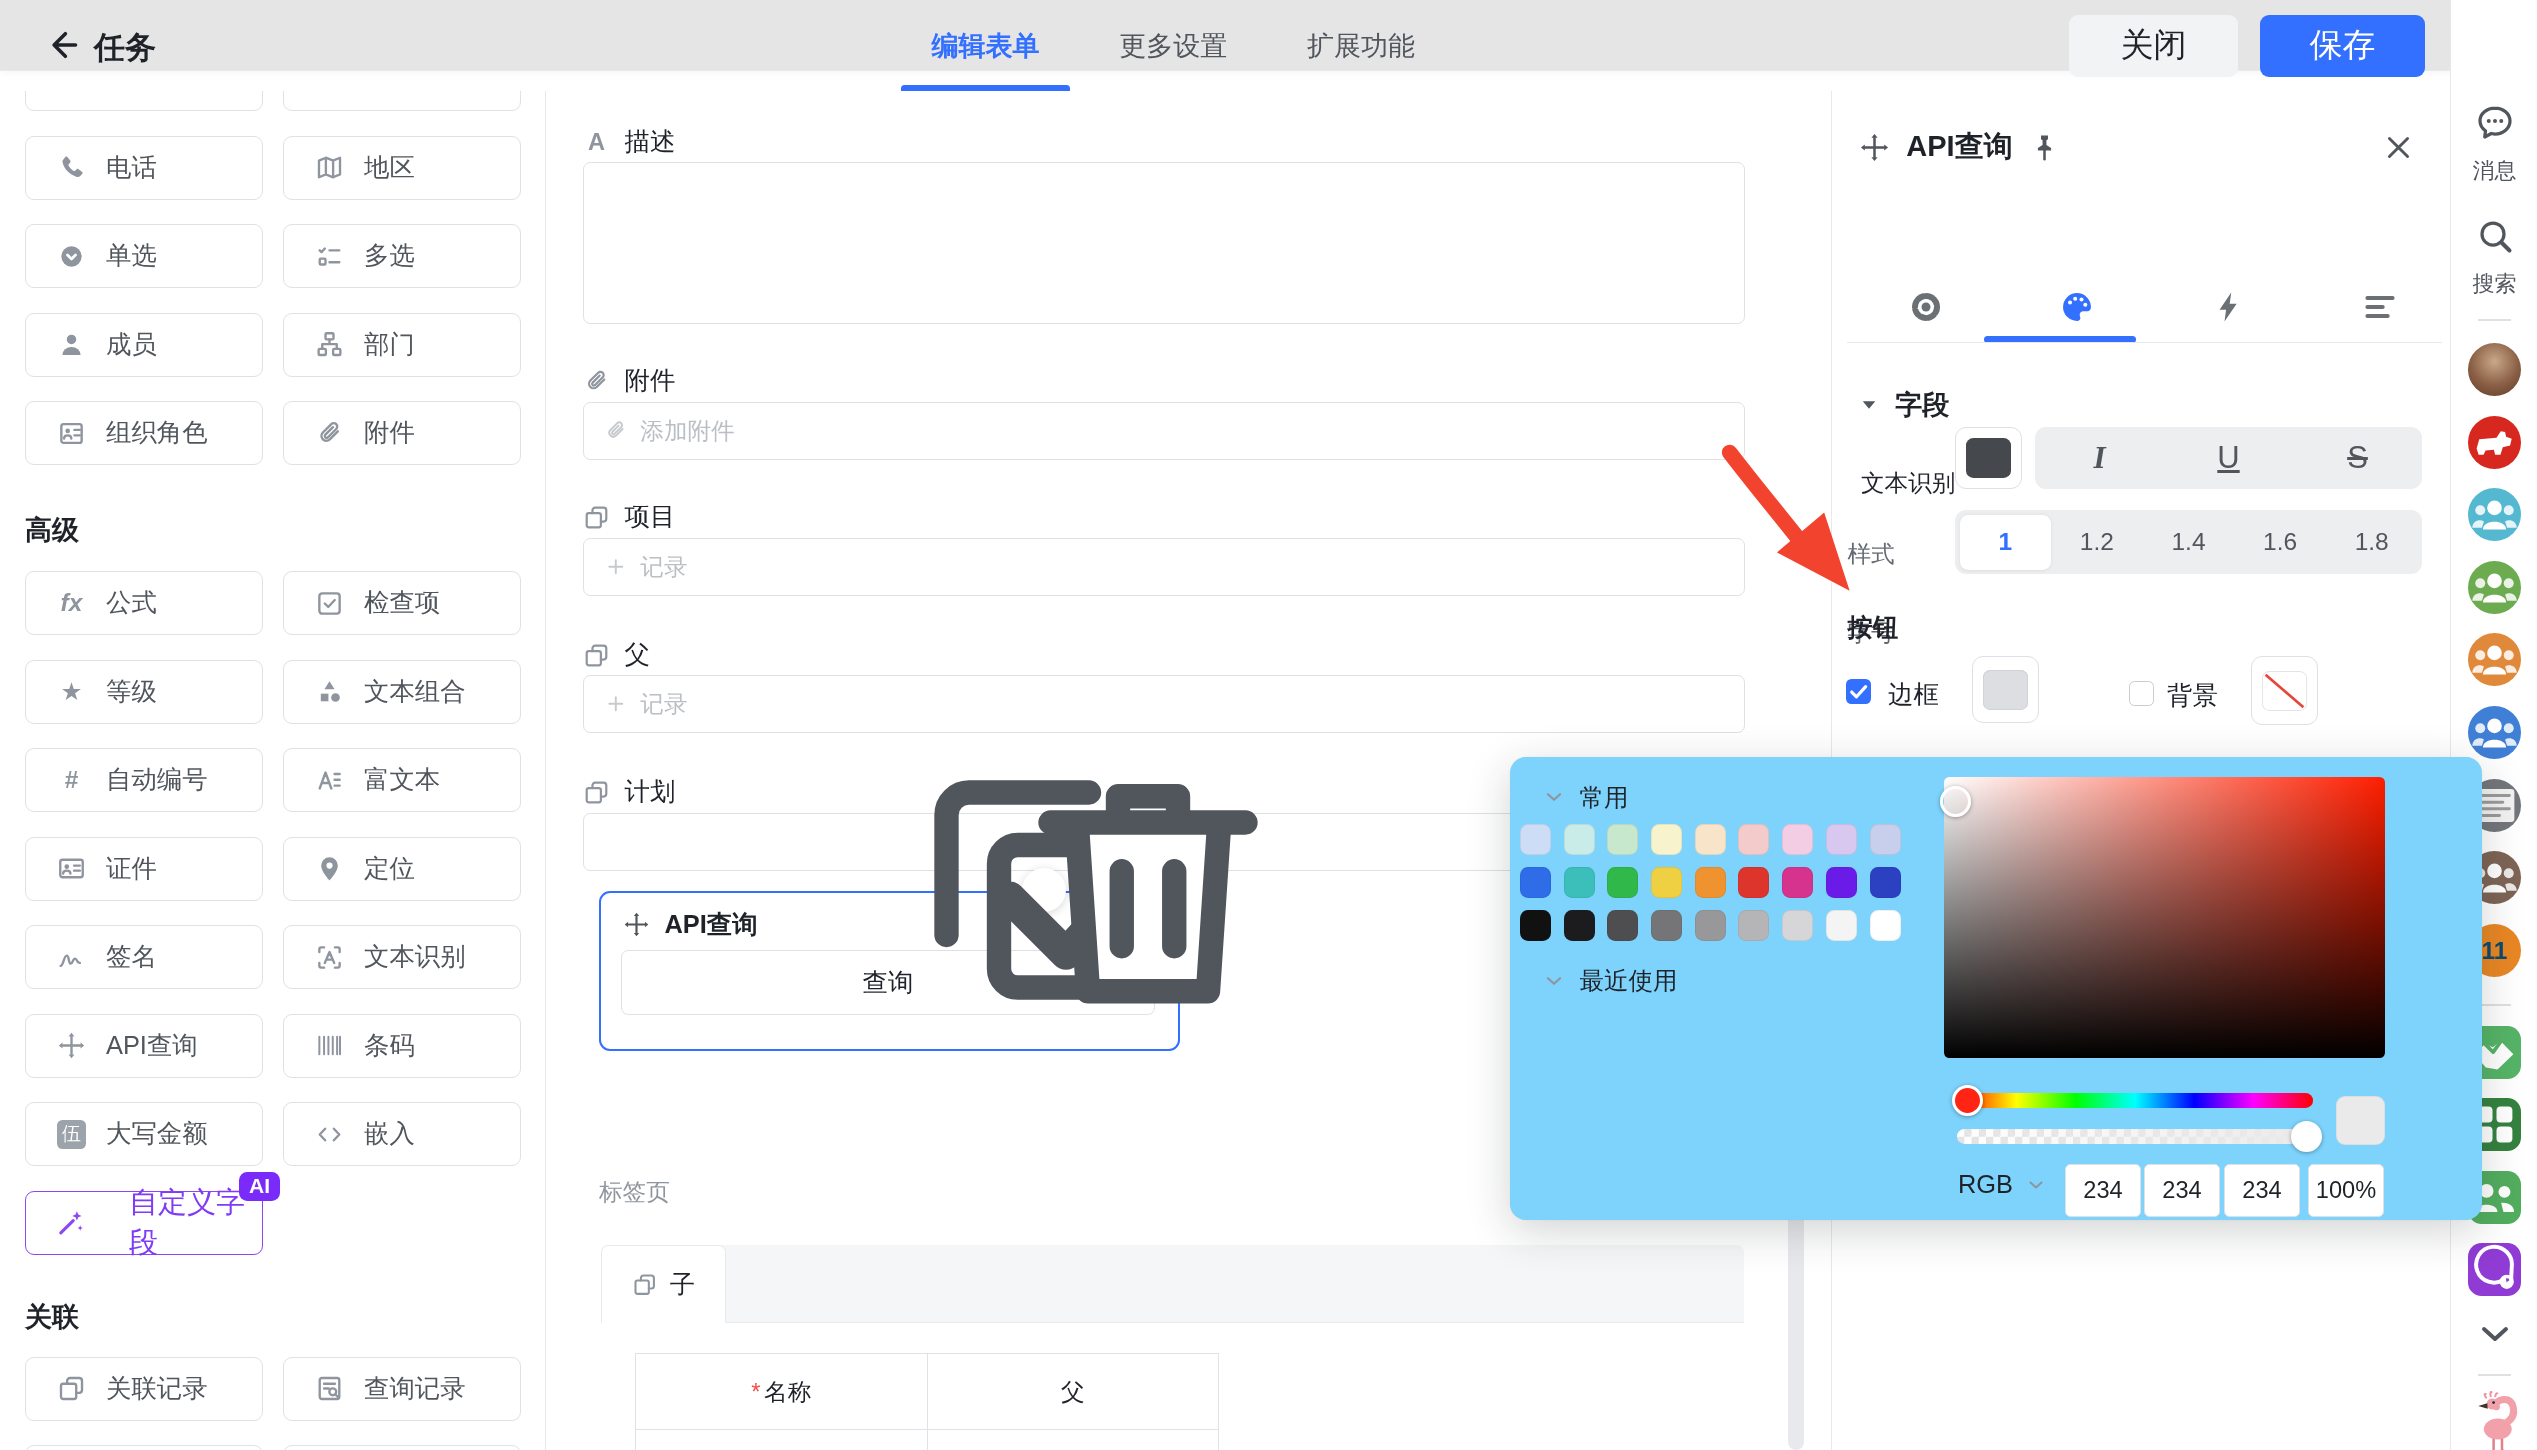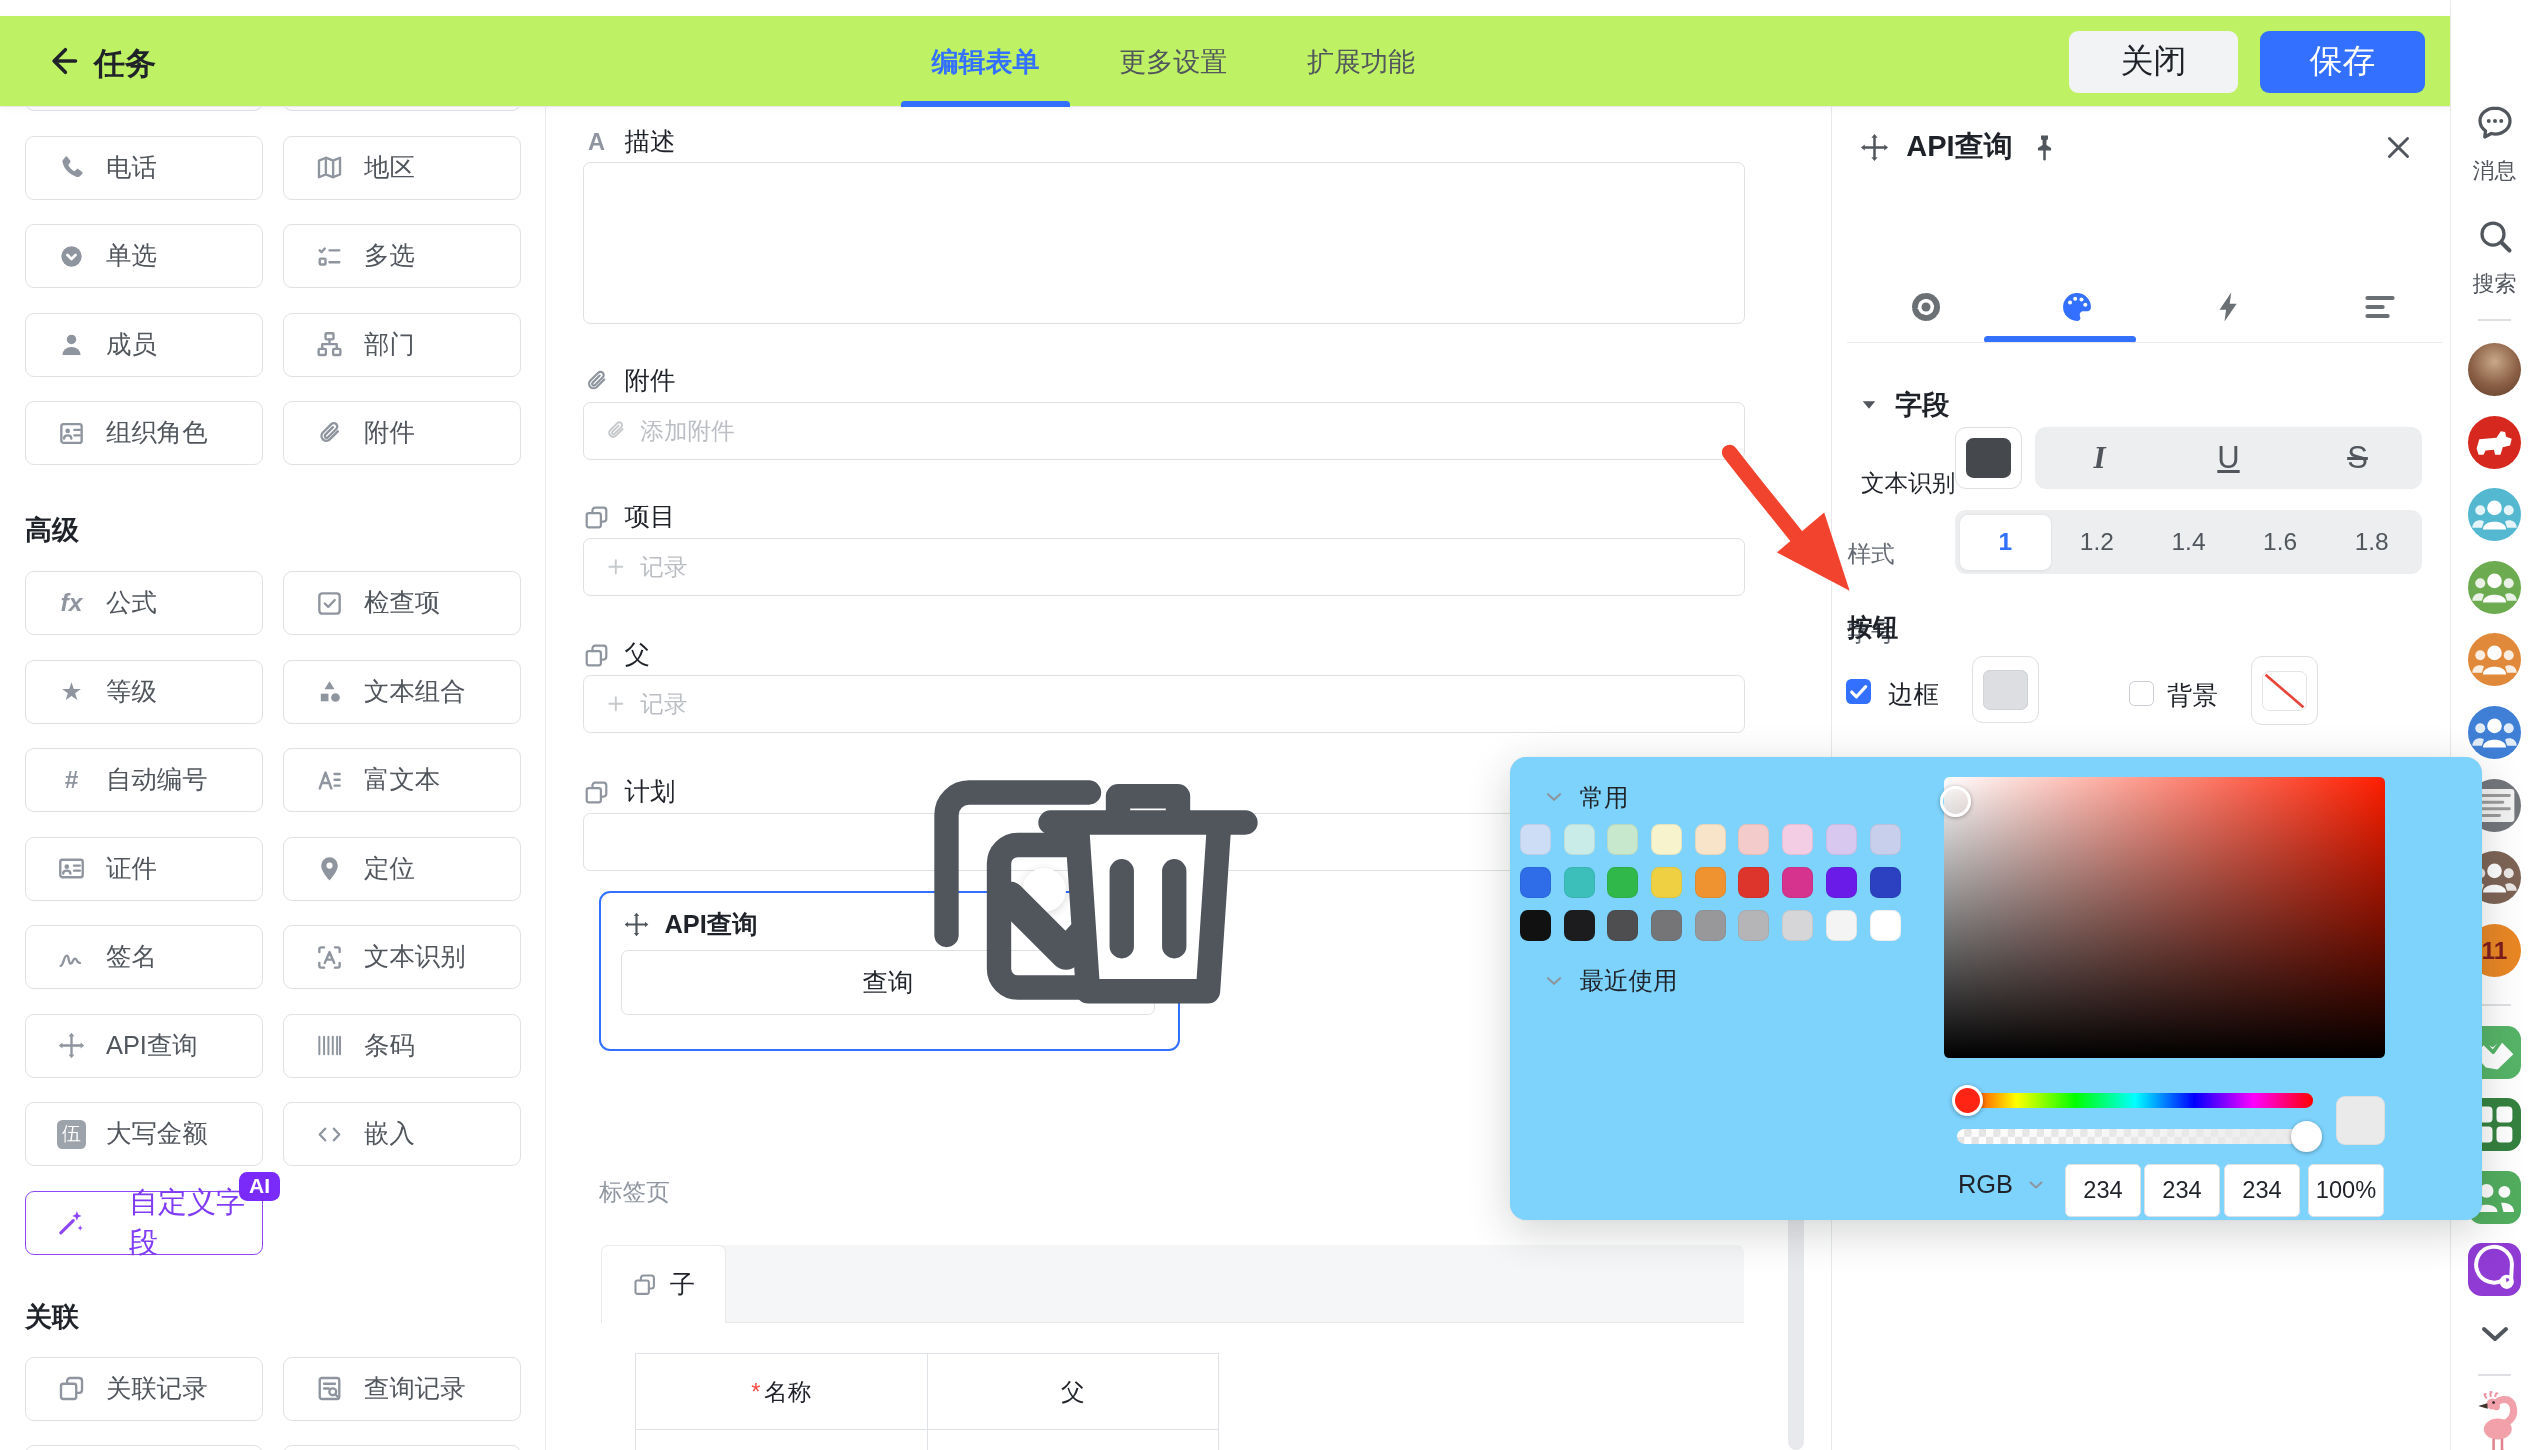--- a/index.html
+++ b/index.html
@@ -3,21 +3,21 @@
 <meta charset="utf-8">
 <style>
   * { margin:0; padding:0; box-sizing:border-box; }
   html,body { width:2538px; height:1450px; }
   body { font-family:"Liberation Sans","DejaVu Sans",sans-serif; background:#fff; color:#1f2329;
          position:relative; overflow:hidden; }
   svg { display:block; }
   .ic { display:inline-flex; align-items:center; justify-content:center; flex:none; }
 
   
-  #header { position:absolute; left:0; top:16px; width:2538px; height:91px; background:#bef264;
+  #header { position:absolute; left:0; top:0; width:2538px; height:71px; background:#e5e5e5;
             border-bottom:0.9px solid #e8e9eb; box-shadow:0 1.8px 7.3px rgba(31,35,41,.04); z-index:30; }
   #back-btn { position:absolute; left:44px; top:27px; width:36px; height:36px; color:#1f2329; cursor:pointer; }
   #page-title { position:absolute; left:94px; top:27px; font-size:31px; font-weight:700; }
   #header-tabs { position:absolute; left:926px; top:0; height:91px; display:flex; gap:69px; }
   .h-tab { position:relative; height:91px; display:flex; align-items:center; font-size:27px; color:#51565d; cursor:pointer; padding:0 5.4px; }
   .h-tab.active { color:#3370ff; font-weight:600; }
   .h-tab.active:after { content:""; position:absolute; left:-25.4px; right:-25.4px; bottom:0; height:6.4px; background:#3370ff; border-radius:3.6px 3.6px 0 0; }
   .hdr-btn { position:absolute; top:14.5px; height:62px; border-radius:9px; font-size:33px; display:flex;
              align-items:center; justify-content:center; cursor:pointer; }
   #close-btn { left:2069px; width:169px; background:#f2f3f5; color:#1f2329; }
@@ -165,21 +165,21 @@
   #rail { position:absolute; left:2450px; top:0; width:87px; height:1450px; background:#fff;
           border-left:0.9px solid #e8e9eb; z-index:35; }
   .rail-item { position:absolute; left:0; width:87px; display:flex; justify-content:center; }
   .rail-label { font-size:22px; color:#51565d; }
   .rail-ic { width:40px; height:40px; color:#51565d; cursor:pointer; }
   .r-divider { width:33px; height:1.8px; background:#dee0e3; }
   .r-av { width:53px; height:53px; border-radius:50%; display:flex; align-items:center; justify-content:center; cursor:pointer; }
   .r-av svg { width:33px; height:33px; }
   .r-app { width:53px; height:53px; border-radius:13.6px; display:flex; align-items:center; justify-content:center; cursor:pointer; }
   .r-app svg { width:34px; height:34px; }
-  .badge-txt { color:#7f1d1d; font-size:24.5px; font-weight:700; }
+  .badge-txt { color:#0c4a6e; font-size:24.5px; font-weight:700; }
 </style>
 </head>
 <body>
 
 <div id="header">
   <div id="back-btn" class="ic">
       <svg viewBox="0 0 16 16" fill="none" stroke="currentColor" stroke-width="1.3" stroke-linecap="round" stroke-linejoin="round" style="width:100%;height:100%">
         <path d="M9.5 3 4.5 8l5 5M4.5 8H14" stroke-width="1.6"></path>
       </svg>
     </div>

